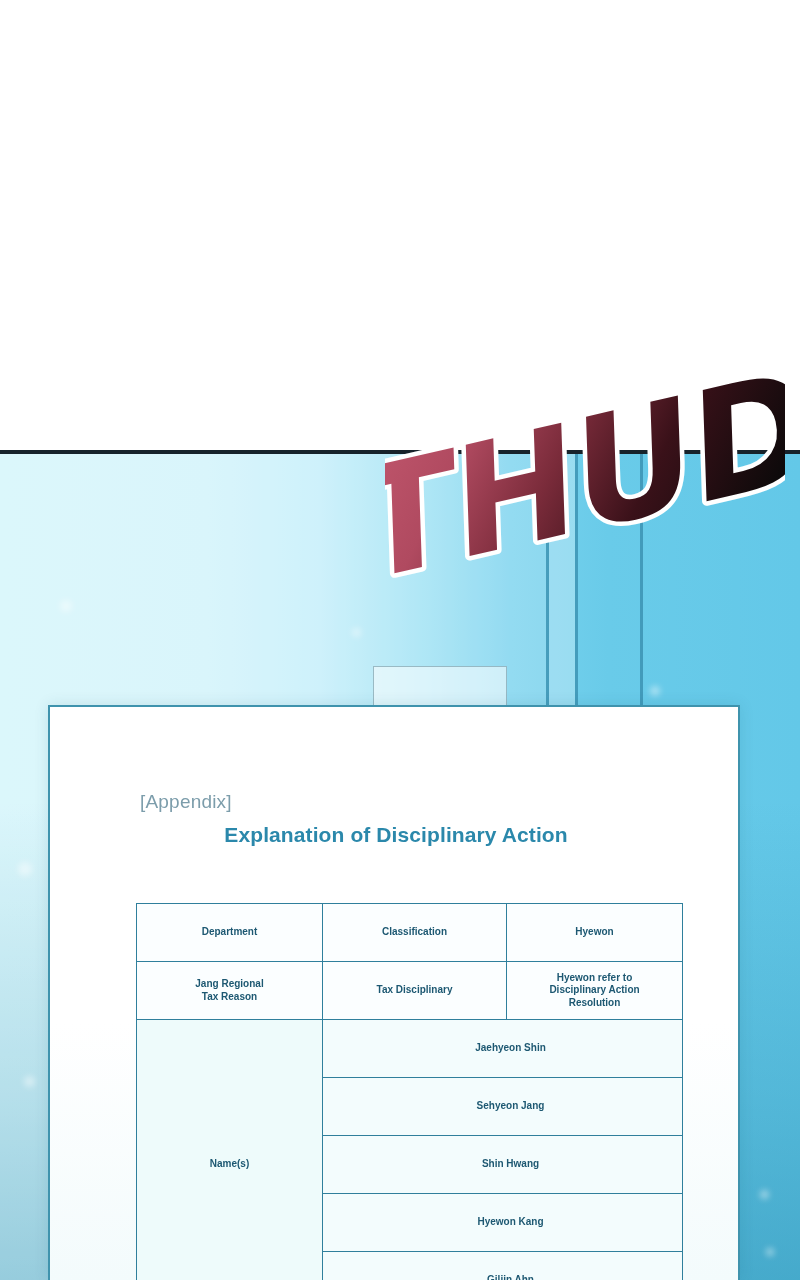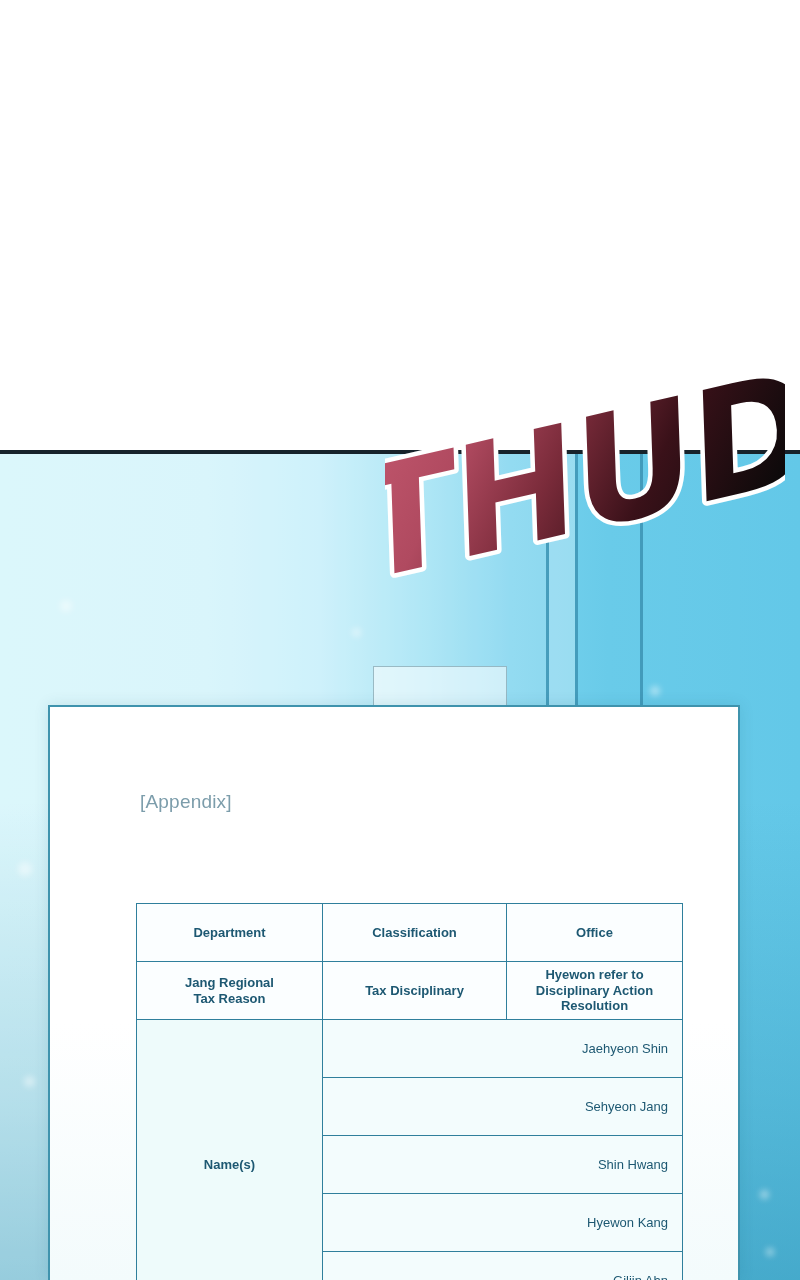--- a/index.html
+++ b/index.html
@@ -75,40 +75,40 @@
 
   
   .tbl{
     position:absolute;left:86px;top:196px;width:546px;
     border-collapse:collapse;
     table-layout:fixed;
   }
   .tbl td{
     border:1px solid #2f7f9c;
     color:#1d5872;
-    font-size:13px;
+    font-size:10px;
     font-weight:bold;
     text-align:center;
     vertical-align:middle;
     background:#fbfeff;
     line-height:1.22;
-    padding:0 14px;
+    padding:0 20px;
   }
   .tbl td.hdr{height:57px;font-weight:bold;}
   .tbl td.val{height:57px;}
   .tbl td.namecell{
     width:186px;
     background:#eefbfb;
     font-weight:bold;
   }
   .tbl td.person{
-    text-align:right;
+    text-align:center;
     padding-left:36px;
     height:57px;
-    font-weight:normal;
+    font-weight:bold;
     background:#f3fcfd;
   }
   .c1{width:186px;}
   .c2{width:184px;}
   .c3{width:176px;}
 
   
   .thud-wrap{
     position:absolute;left:385px;top:378px;width:400px;height:205px;
     pointer-events:none;
@@ -162,32 +162,33 @@
     </svg>
   </div>
 
   <div class="paper-tab"></div>
 
   <div class="doc">
     <div class="doc-inner">
 
       <div class="appendix">[Appendix]</div>
 
+      <div class="doc-title">Explanation of Disciplinary Action</div>
 
       <table class="tbl">
         <colgroup>
           <col class="c1">
             <col class="c2">
             <col class="c3">
         </colgroup>
         <tbody>
           <tr>
             <td class="hdr">Department</td>
             <td class="hdr">Classification</td>
-            <td class="hdr">Office</td>
+            <td class="hdr">Hyewon</td>
           </tr>
           <tr>
             <td class="val">
               <span>Jang Regional</span><br>
               <span>Tax Reason</span>
             </td>
             <td class="val">Tax Disciplinary</td>
             <td class="val">
               <span>Hyewon refer to</span><br>
               <span>Disciplinary Action</span><br>

